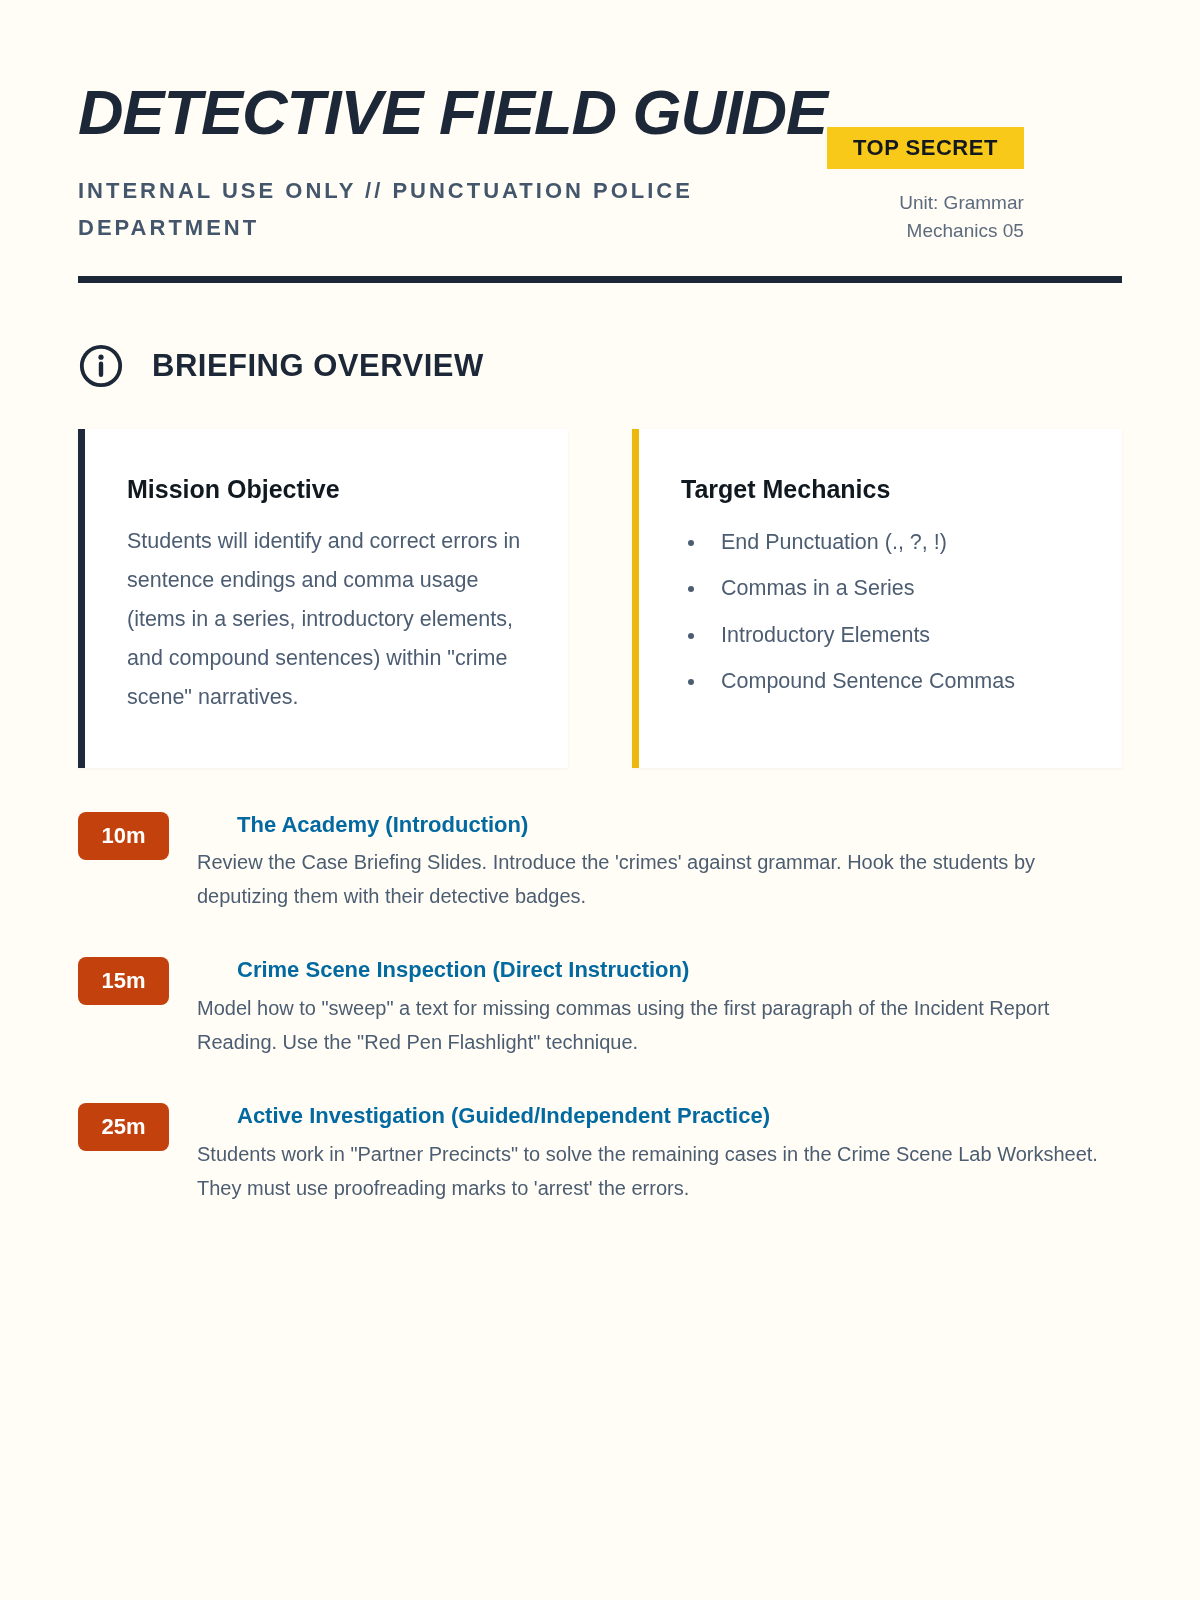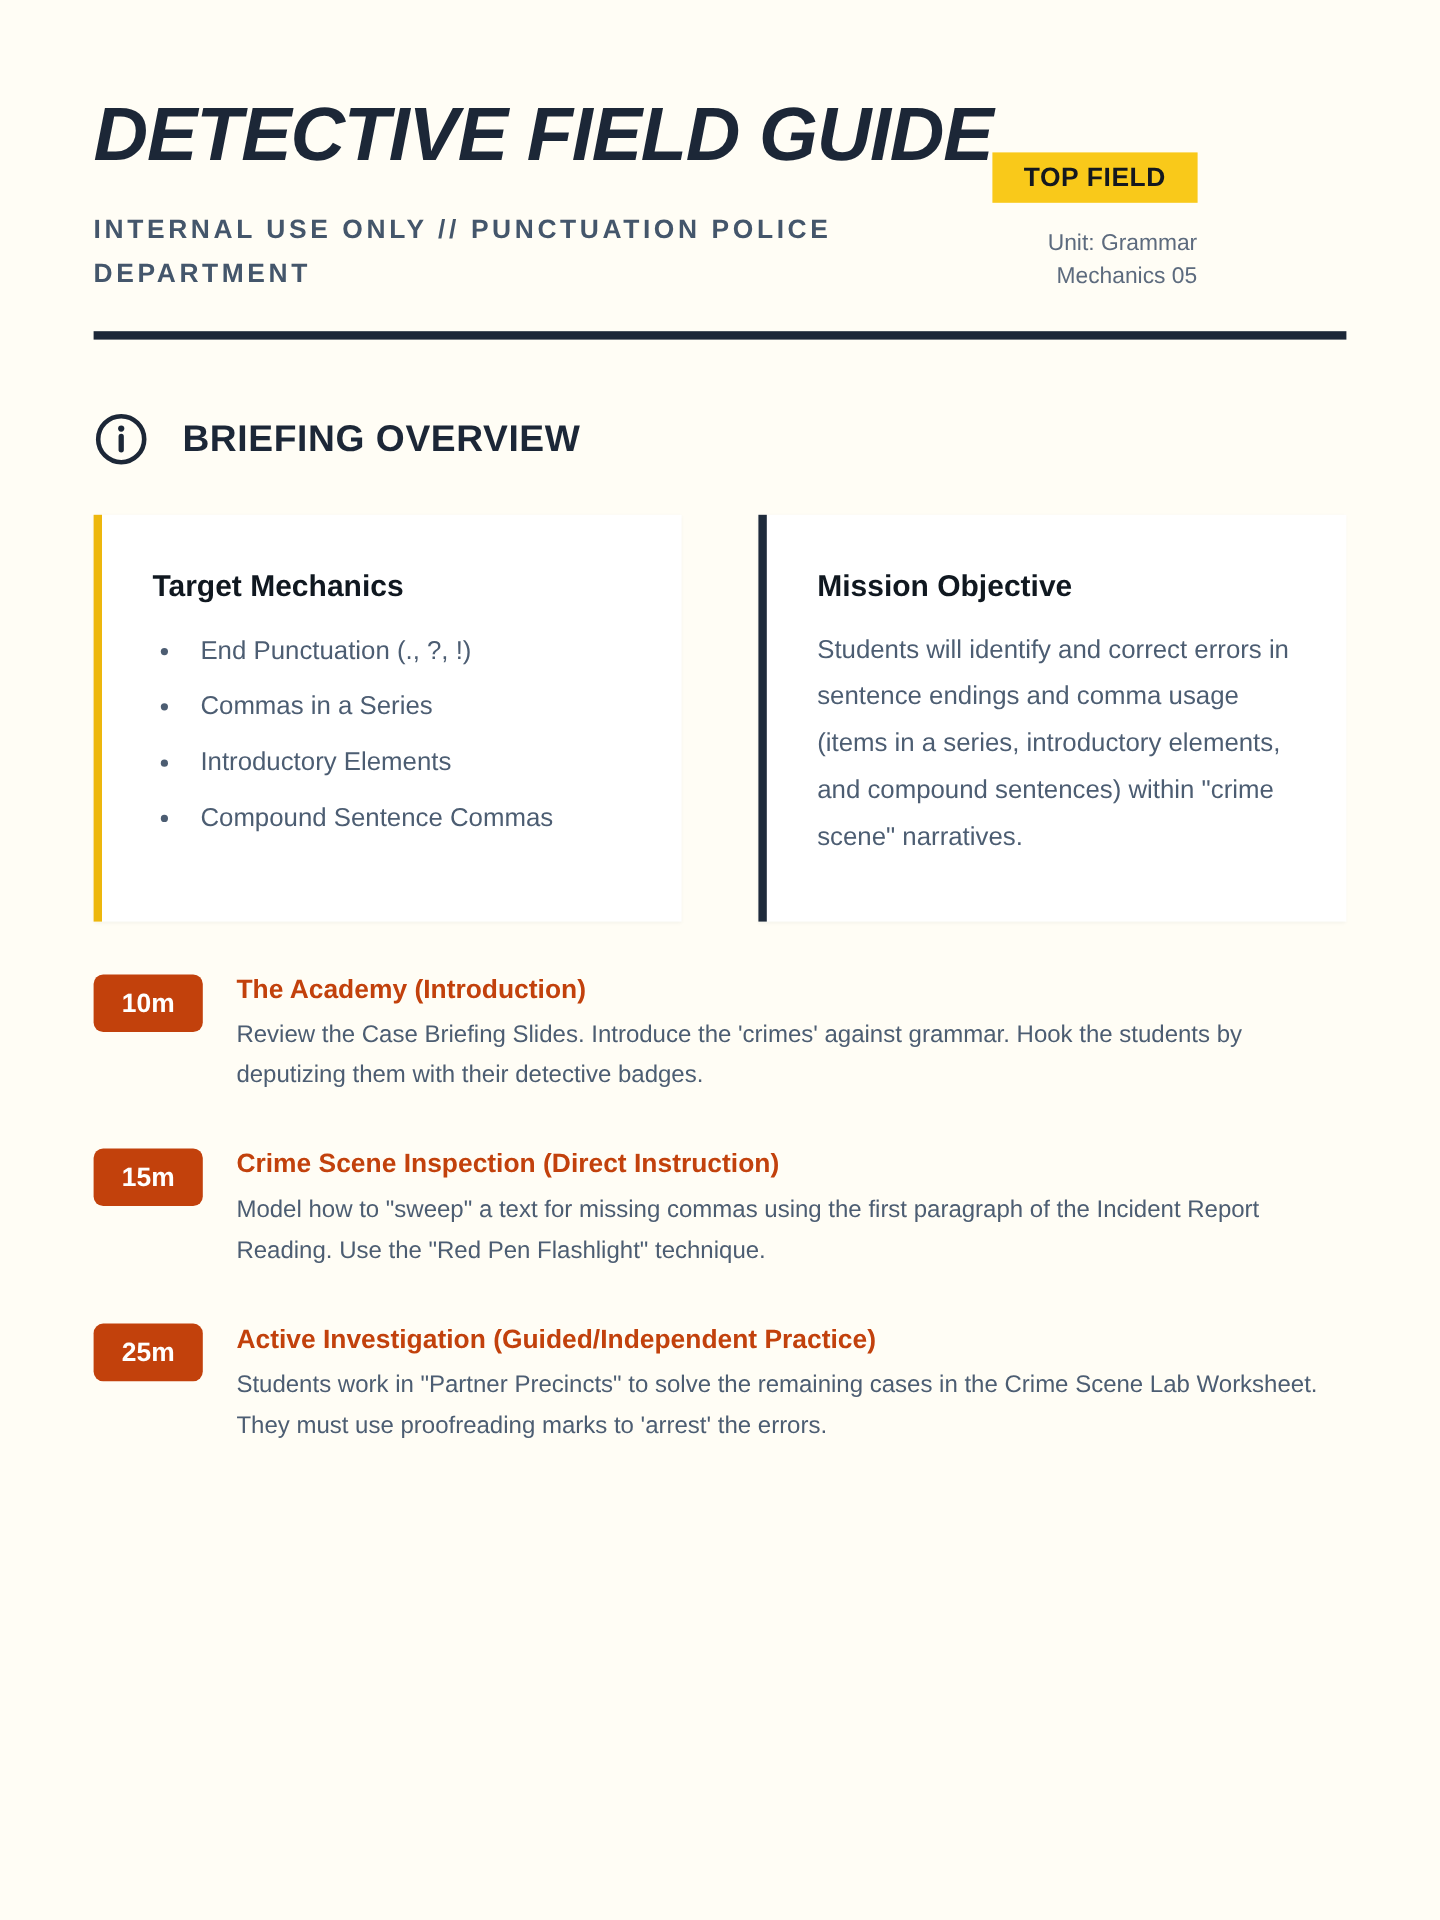--- a/index.html
+++ b/index.html
@@ -149,72 +149,73 @@
     border-radius: 8px;
     display: flex;
     align-items: center;
     justify-content: center;
     margin-top: 2px;
   }
   .timeline-body { flex: 1 1 auto; }
   .timeline-body h3 {
     font-size: 22px;
     font-weight: bold;
-    color: #c2410c;
+    color: #0369a1;
     line-height: 1.35;
+    margin-left: 40px;
   }
   .timeline-body p {
     margin-top: 6px;
     font-size: 20px;
     line-height: 1.7;
     color: #4C5D72;
     max-width: 930px;
   }
 </style>
 </head>
 <body>
 
 <div class="page">
 
   <header class="header">
     <div class="header-left">
       <h1 class="doc-title">DETECTIVE FIELD GUIDE</h1>
       <div class="doc-subtitle">INTERNAL USE ONLY // PUNCTUATION POLICE DEPARTMENT</div>
     </div>
     <div class="header-right">
-      <div class="top-secret-badge">TOP FIELD</div>
+      <div class="top-secret-badge">TOP SECRET</div>
       <div class="unit-label">Unit: Grammar Mechanics 05</div>
     </div>
   </header>
 
   <hr class="divider">
 
   <div class="section-heading first">
     <svg class="section-icon" width="46" height="46" viewBox="0 0 24 24" aria-hidden="true">
       <circle cx="12" cy="12" r="10" fill="none" stroke="#1C2737" stroke-width="2"></circle>
       <line x1="12" y1="10.8" x2="12" y2="16.6" stroke="#1C2737" stroke-width="2.3" stroke-linecap="round"></line>
       <circle cx="12" cy="7.4" r="1.35" fill="#1C2737"></circle>
     </svg>
     <h2>BRIEFING OVERVIEW</h2>
   </div>
 
   <div class="cards">
+    <div class="card navy-accent">
+      <h3>Mission Objective</h3>
+      <p>Students will identify and correct errors in sentence endings and comma usage (items in a series, introductory elements, and compound sentences) within "crime scene" narratives.</p>
+    </div>
     <div class="card amber-accent">
       <h3>Target Mechanics</h3>
       <ul>
         <li>End Punctuation (., ?, !)</li>
         <li>Commas in a Series</li>
         <li>Introductory Elements</li>
         <li>Compound Sentence Commas</li>
       </ul>
     </div>
-    <div class="card navy-accent">
-      <h3>Mission Objective</h3>
-      <p>Students will identify and correct errors in sentence endings and comma usage (items in a series, introductory elements, and compound sentences) within "crime scene" narratives.</p>
-    </div>
   </div>
 
 
   <div class="timeline">
 
     <div class="timeline-item">
       <div class="duration-badge">10m</div>
       <div class="timeline-body">
         <h3>The Academy (Introduction)</h3>
         <p>Review the Case Briefing Slides. Introduce the 'crimes' against grammar. Hook the students by deputizing them with their detective badges.</p>

